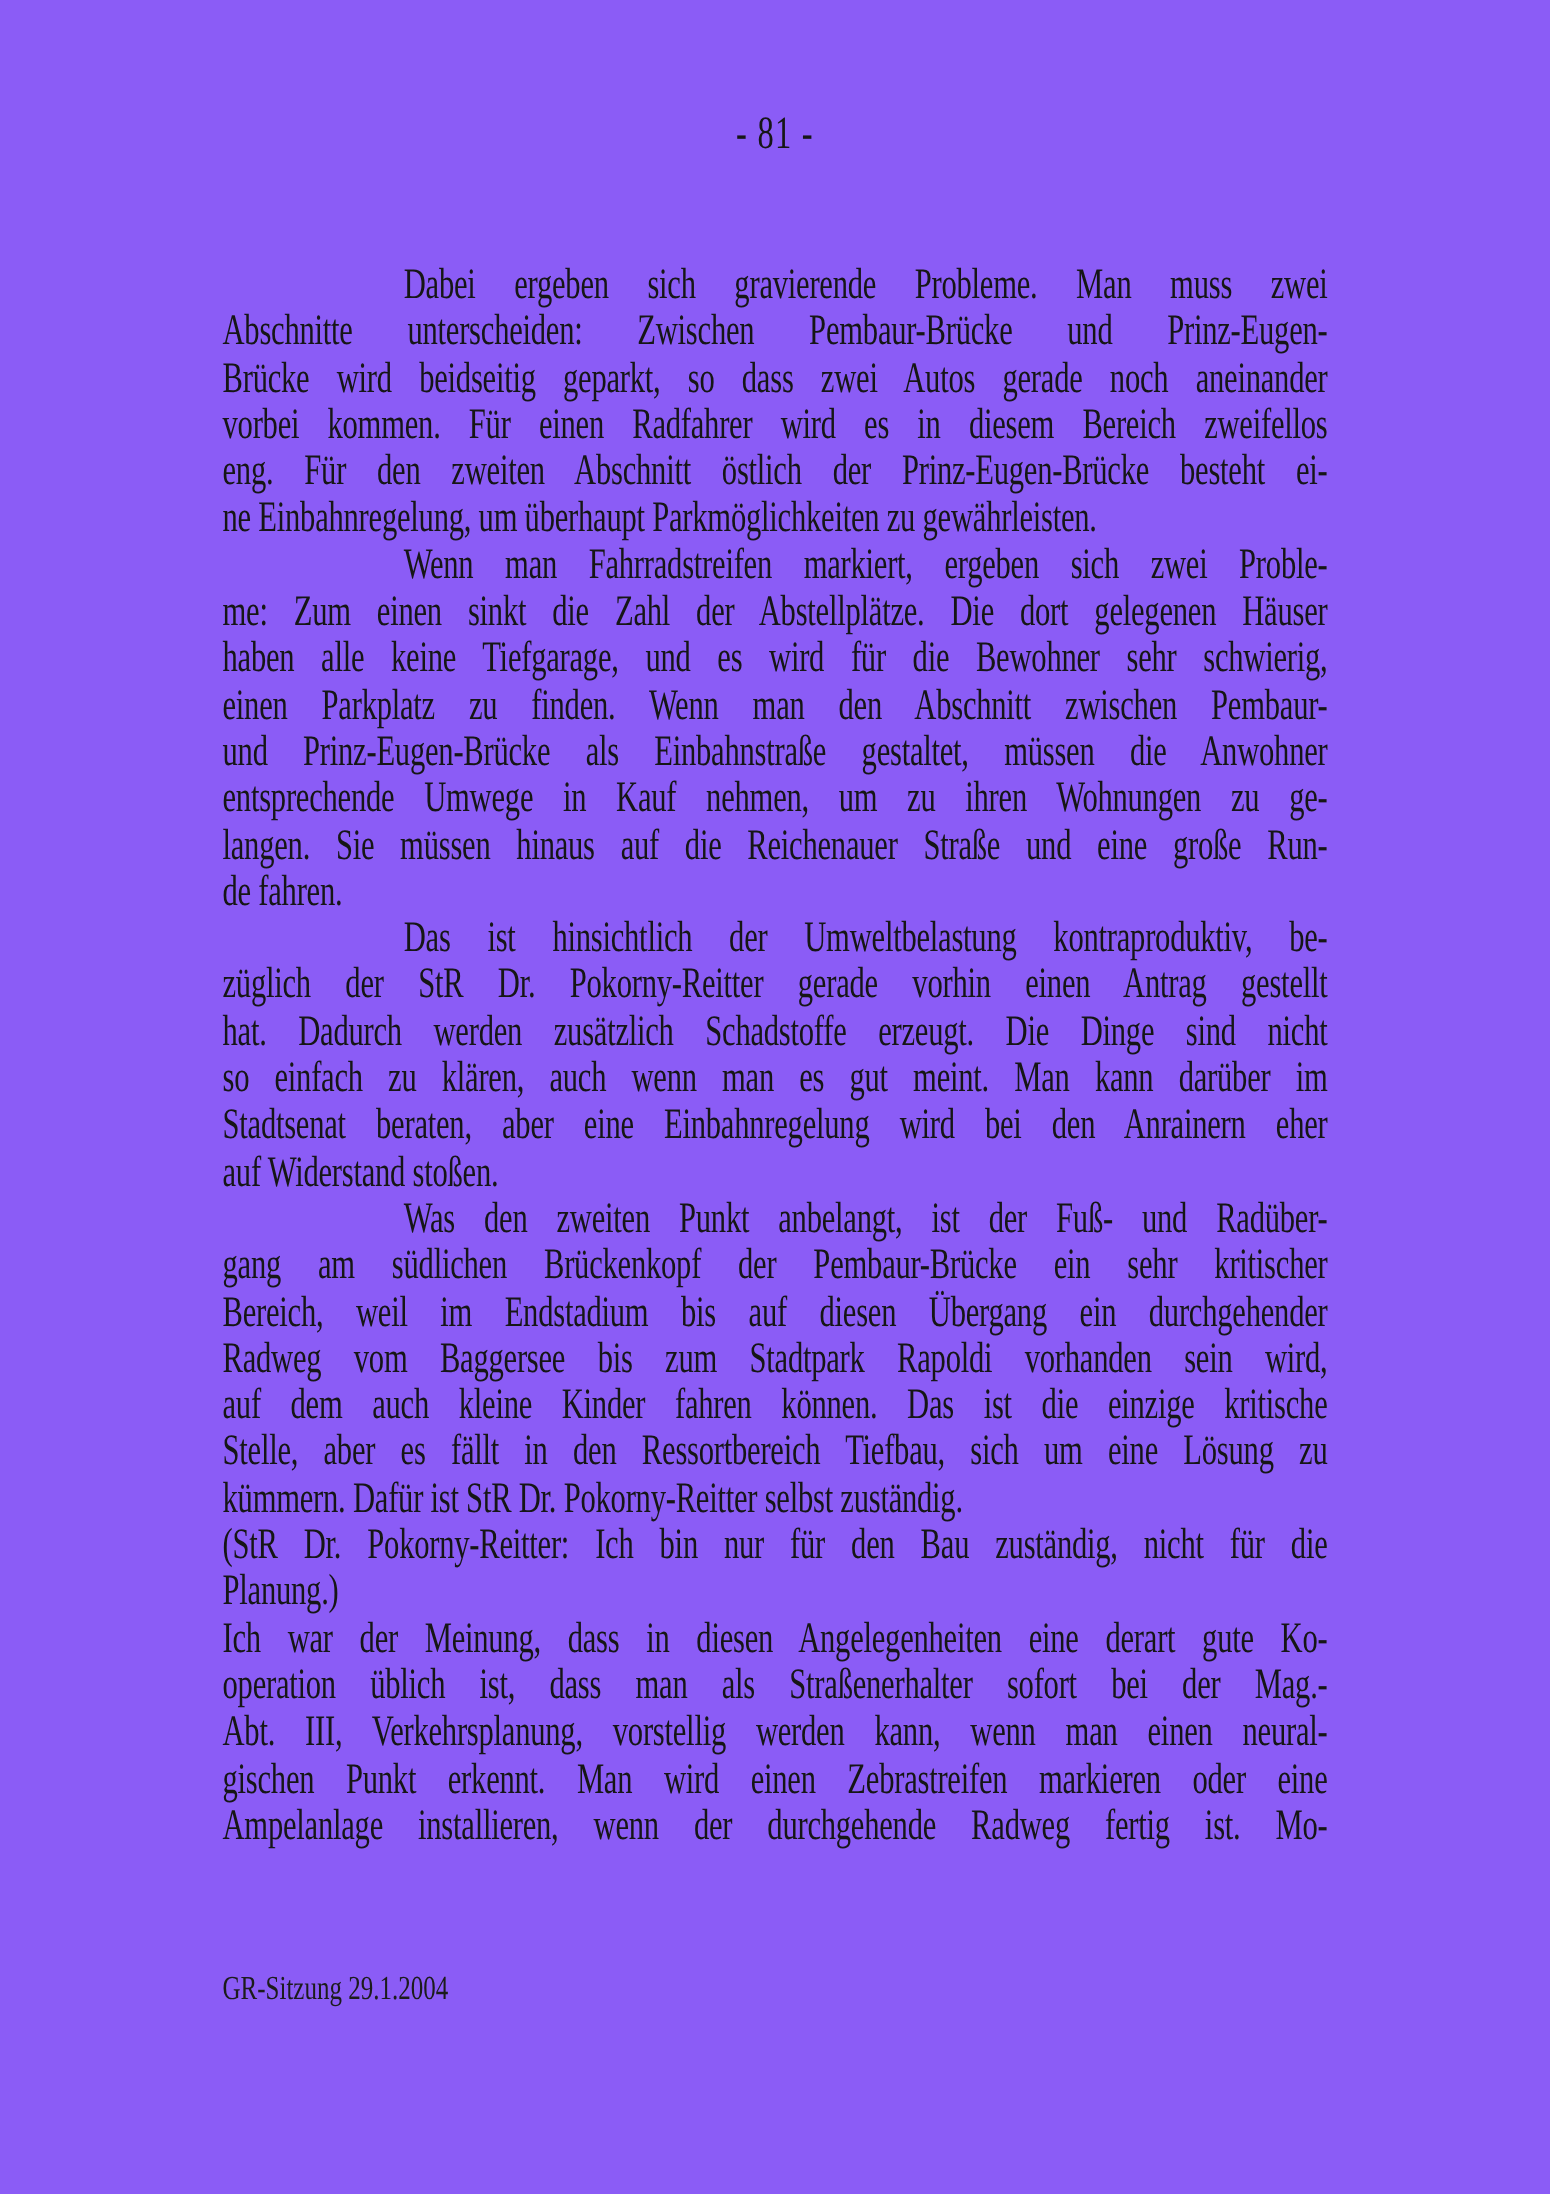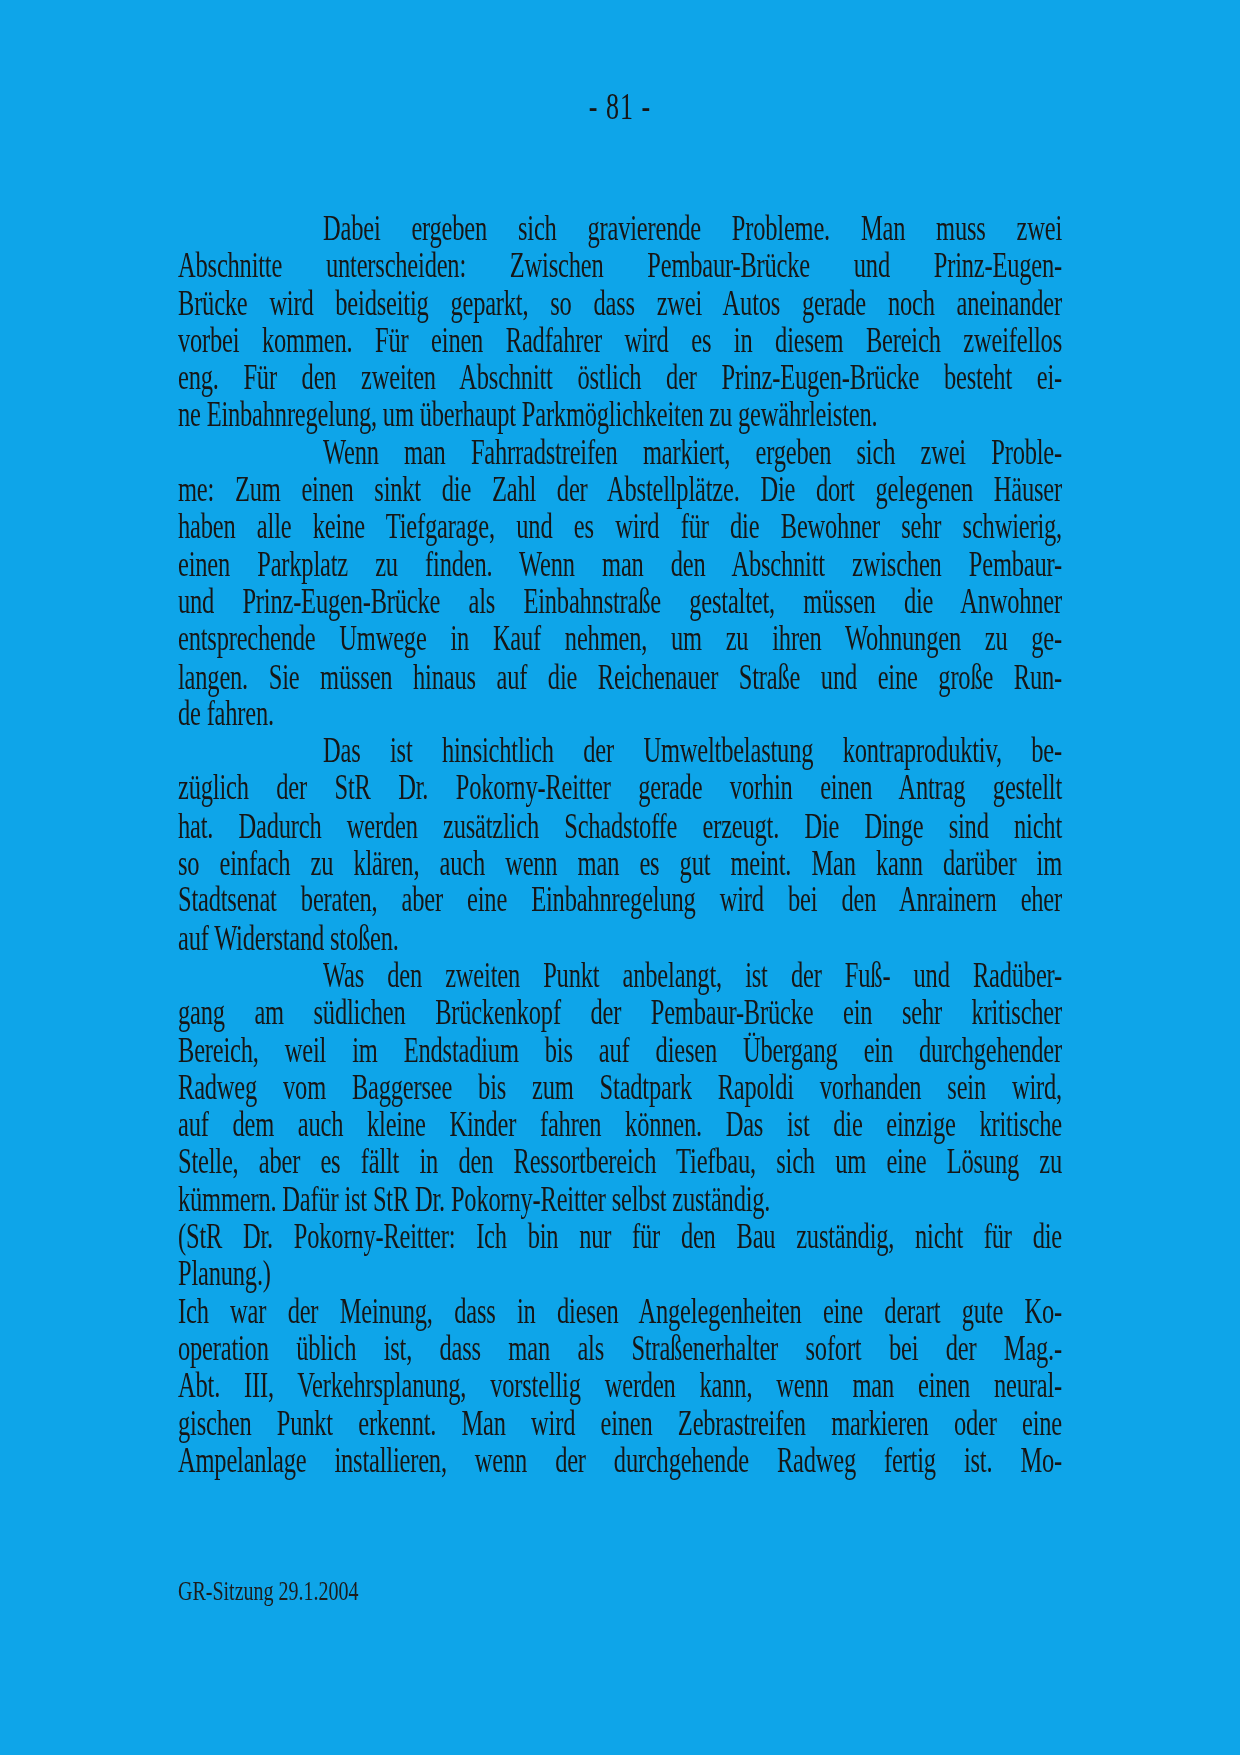--- a/index.html
+++ b/index.html
@@ -11,21 +11,21 @@
     width: 1240px;
     height: 1755px;
     position: relative;
     font-family: "Liberation Serif", "DejaVu Serif", serif;
     color: #161616;
     overflow: hidden;
   }
   .page {
     position: absolute;
     inset: 0;
-    background: #0ea5e9;
+    background: #8b5cf6;
   }
   .page-number {
     position: absolute;
     left: 178px;
     top: 86px;
     width: 884px;
     text-align: center;
     font-size: 26px;
     letter-spacing: 1px;
     transform: scaleY(1.42);

